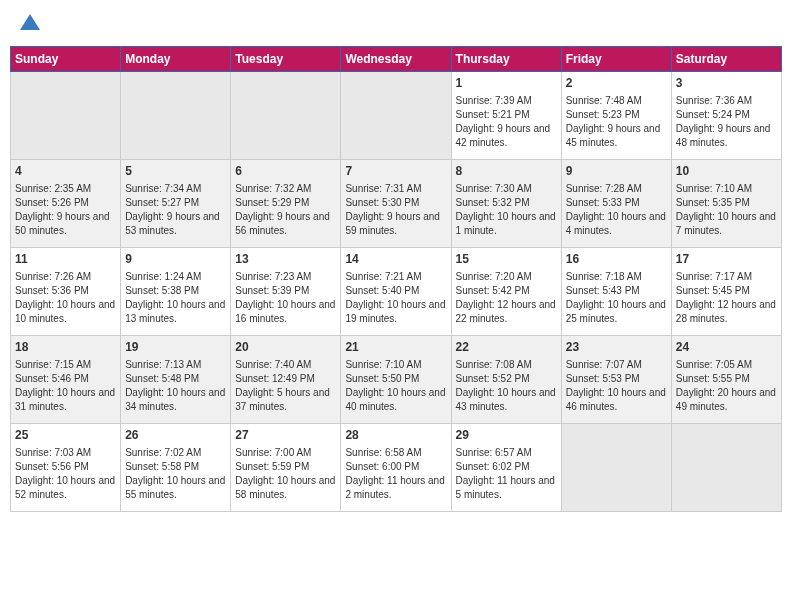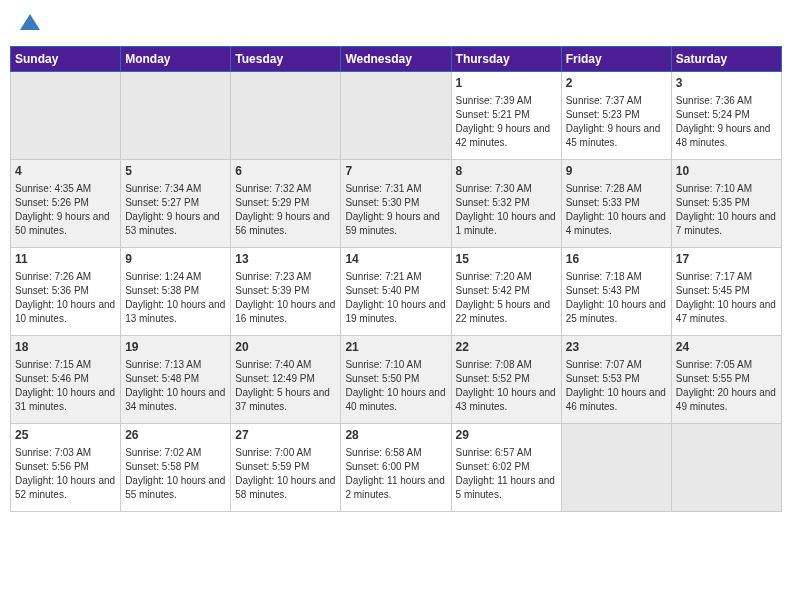--- a/index.html
+++ b/index.html
@@ -44,21 +44,21 @@
     .title-block .location {
       font-size: 16px;
       color: #555;
     }
     table {
       width: 100%;
       border-collapse: collapse;
       table-layout: fixed;
     }
     thead tr th {
-      background-color: #4c1d95;
+      background-color: #be185d;
       color: #fff;
       font-size: 12px;
       font-weight: bold;
       padding: 5px 4px;
       text-align: left;
       border: 1px solid #2a6aaf;
     }
     tbody tr td {
       vertical-align: top;
       padding: 3px 4px;
@@ -122,35 +122,35 @@
         <td class="empty-cell"></td>
         <td class="empty-cell"></td>
         <td>
           <span class="day-number">1</span>
           <div>Sunrise: 7:39 AM</div>
           <div>Sunset: 5:21 PM</div>
           <div>Daylight: 9 hours and 42 minutes.</div>
         </td>
         <td>
           <span class="day-number">2</span>
-          <div>Sunrise: 7:37 AM</div>
+          <div>Sunrise: 7:48 AM</div>
           <div>Sunset: 5:23 PM</div>
           <div>Daylight: 9 hours and 45 minutes.</div>
         </td>
         <td>
           <span class="day-number">3</span>
           <div>Sunrise: 7:36 AM</div>
           <div>Sunset: 5:24 PM</div>
           <div>Daylight: 9 hours and 48 minutes.</div>
         </td>
       </tr>
       <tr>
         <td>
           <span class="day-number">4</span>
-          <div>Sunrise: 4:35 AM</div>
+          <div>Sunrise: 2:35 AM</div>
           <div>Sunset: 5:26 PM</div>
           <div>Daylight: 9 hours and 50 minutes.</div>
         </td>
         <td>
           <span class="day-number">5</span>
           <div>Sunrise: 7:34 AM</div>
           <div>Sunset: 5:27 PM</div>
           <div>Daylight: 9 hours and 53 minutes.</div>
         </td>
         <td>
@@ -206,33 +206,33 @@
         <td>
           <span class="day-number">14</span>
           <div>Sunrise: 7:21 AM</div>
           <div>Sunset: 5:40 PM</div>
           <div>Daylight: 10 hours and 19 minutes.</div>
         </td>
         <td>
           <span class="day-number">15</span>
           <div>Sunrise: 7:20 AM</div>
           <div>Sunset: 5:42 PM</div>
-          <div>Daylight: 5 hours and 22 minutes.</div>
+          <div>Daylight: 12 hours and 22 minutes.</div>
         </td>
         <td>
           <span class="day-number">16</span>
           <div>Sunrise: 7:18 AM</div>
           <div>Sunset: 5:43 PM</div>
           <div>Daylight: 10 hours and 25 minutes.</div>
         </td>
         <td>
           <span class="day-number">17</span>
           <div>Sunrise: 7:17 AM</div>
           <div>Sunset: 5:45 PM</div>
-          <div>Daylight: 10 hours and 47 minutes.</div>
+          <div>Daylight: 12 hours and 28 minutes.</div>
         </td>
       </tr>
       <tr>
         <td>
           <span class="day-number">18</span>
           <div>Sunrise: 7:15 AM</div>
           <div>Sunset: 5:46 PM</div>
           <div>Daylight: 10 hours and 31 minutes.</div>
         </td>
         <td>

